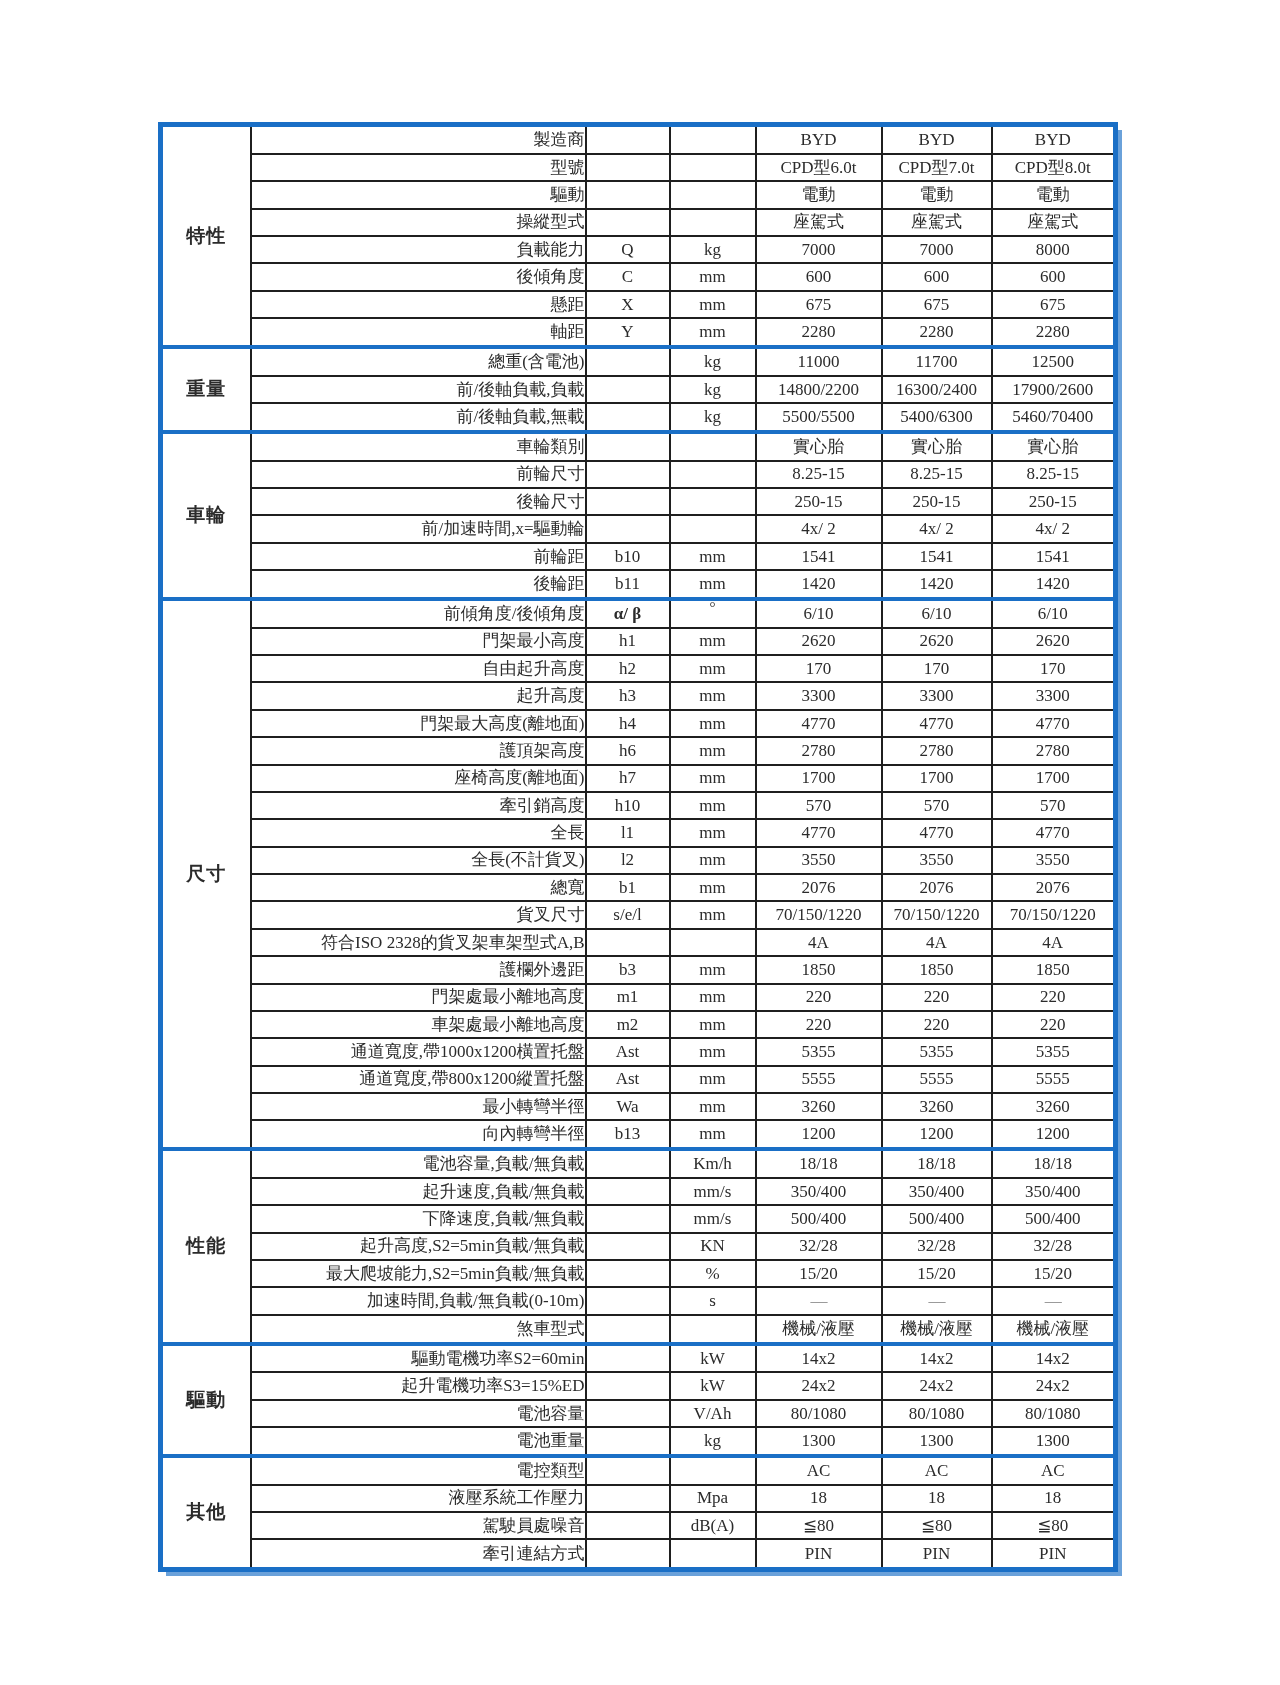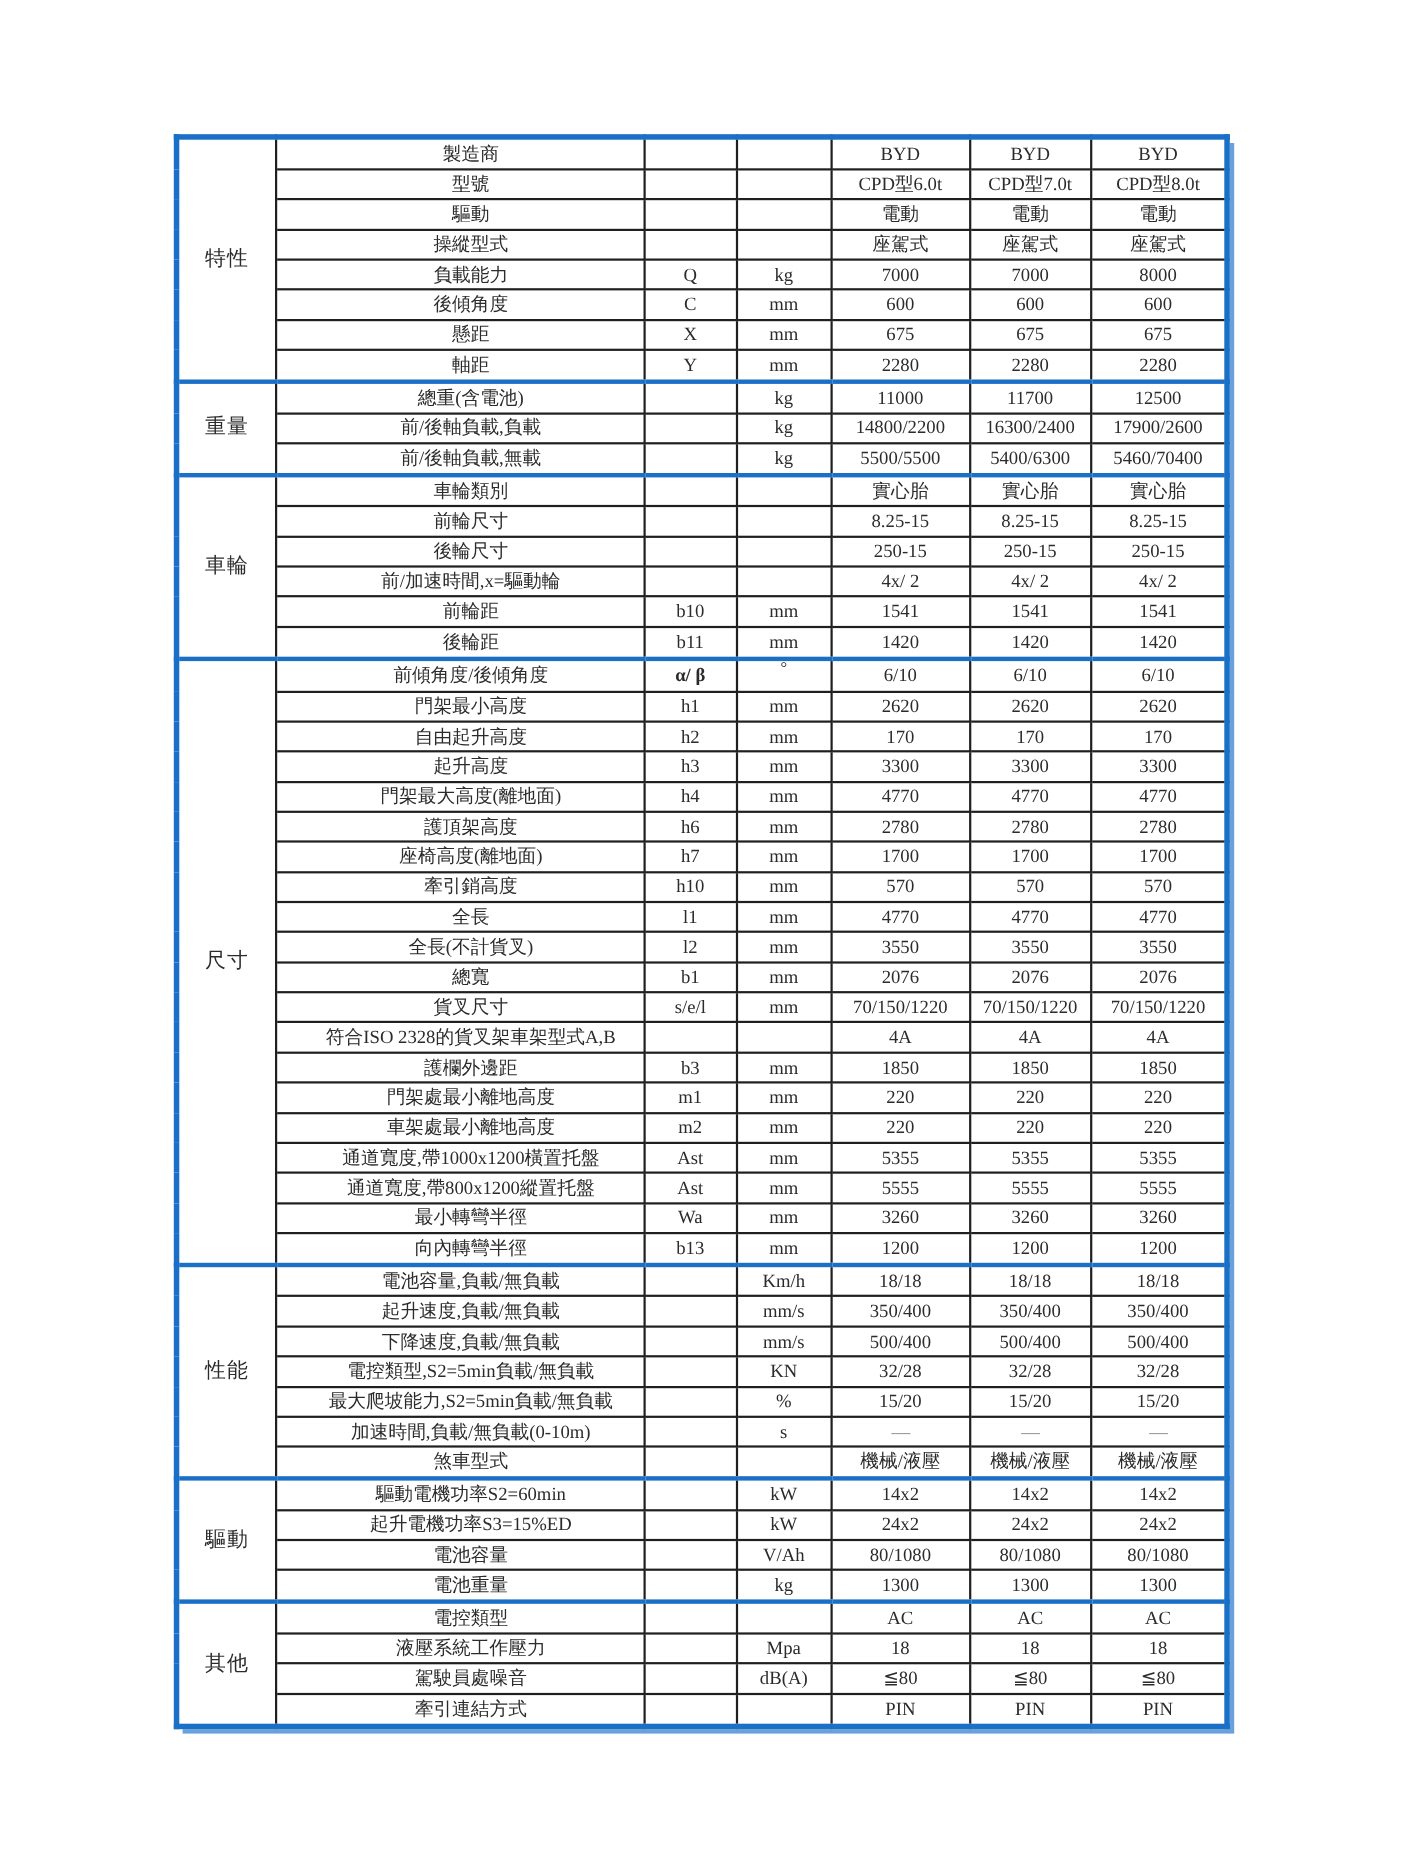--- a/index.html
+++ b/index.html
@@ -33,26 +33,26 @@
     font-size:17px;
     line-height:1.05;
     padding:0;
     text-align:center;
     vertical-align:middle;
     overflow:hidden;
     white-space:nowrap;
     color:var(--text);
   }
   td.sec{
-    font-weight:normal;
+    font-weight:bold;
     font-size:19px;
     letter-spacing:1px;
   }
   td.param{
-    text-align:center;
+    text-align:right;
     padding-left:20px;
   }
   td.sym.bold{font-weight:bold;font-family:Liberation Serif, serif;}
   td.unit.deg span{
     display:inline-block;
     position:relative;
     top:-7px;
     font-size:15px;
   }
   td .dash{color:#8a8a8a;letter-spacing:-1px;}
@@ -394,21 +394,21 @@
         </tr>
         <tr>
           <td class="param">下降速度,負載/無負載</td>
           <td class="sym"></td>
           <td class="unit">mm/s</td>
           <td class="val">500/400</td>
           <td class="val">500/400</td>
           <td class="val">500/400</td>
         </tr>
         <tr>
-          <td class="param">電控類型,S2=5min負載/無負載</td>
+          <td class="param">起升高度,S2=5min負載/無負載</td>
           <td class="sym"></td>
           <td class="unit">KN</td>
           <td class="val">32/28</td>
           <td class="val">32/28</td>
           <td class="val">32/28</td>
         </tr>
         <tr>
           <td class="param">最大爬坡能力,S2=5min負載/無負載</td>
           <td class="sym"></td>
           <td class="unit">%</td>

